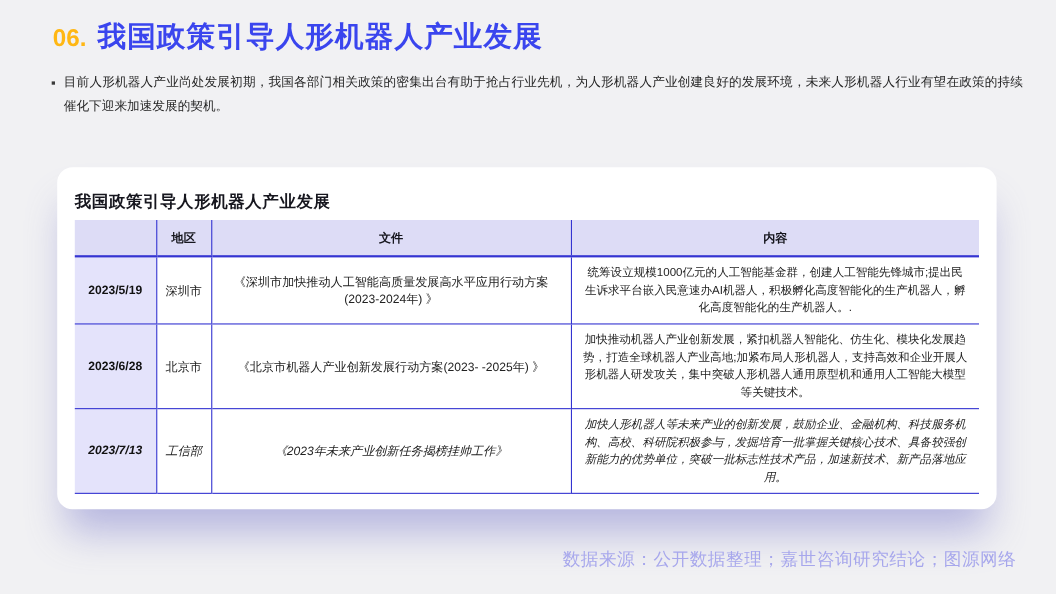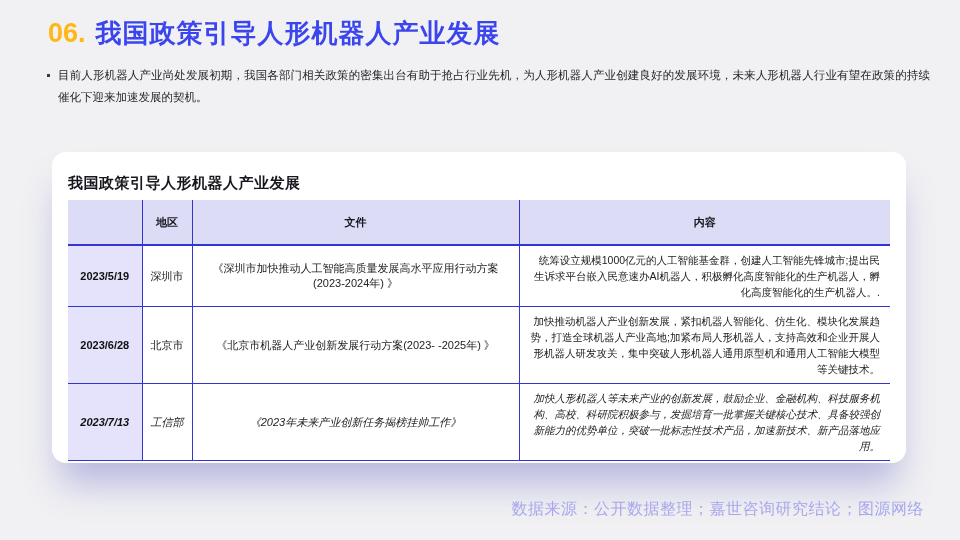--- a/index.html
+++ b/index.html
@@ -18,21 +18,21 @@
     font-family:"Liberation Sans","DejaVu Sans",sans-serif;
     overflow:hidden;
   }
   .slide-header{
     position:absolute;left:48px;top:16px;
     display:flex;align-items:baseline;gap:10px;
     white-space:nowrap;
   }
   .slide-number{
     color:var(--accent-orange);
-    font-size:27px;font-weight:800;
+    font-size:22px;font-weight:800;
   }
   .slide-title{
     color:var(--title-blue);
     font-size:26px;font-weight:800;
     letter-spacing:1px;
   }
   .bullets{
     position:absolute;left:44px;top:64px;width:886px;
     list-style:none;
   }
@@ -68,21 +68,21 @@
     border-collapse:collapse;
     table-layout:fixed;
   }
   .policy-table col.c-date{width:74px;}
   .policy-table col.c-region{width:50px;}
   .policy-table col.c-doc{width:327px;}
   .policy-table col.c-content{width:371px;}
   .policy-table th{
     background:var(--header-bg);
     font-size:11px;font-weight:bold;color:#16161e;
-    height:45px;text-align:center;
+    height:33px;text-align:center;
     border-bottom:2px solid var(--table-line);
     margin-left:28px;
   }
   .policy-table th + th,
   .policy-table td + td{
     border-left:1px solid var(--table-line);
   }
   .policy-table tbody tr{
     border-bottom:1px solid var(--table-line);
   }
@@ -94,21 +94,21 @@
     background:var(--date-col-bg);
     font-weight:bold;color:#111;
     text-align:center;
   }
   .policy-table td:nth-child(2),
   .policy-table td:nth-child(3){
     text-align:center;
     padding:2px 6px;
   }
   .policy-table td:nth-child(4){
-    text-align:right;
+    text-align:center;
     padding:6px 10px;
     font-size:10.5px;
     line-height:16px;
   }
   .policy-table tbody tr:nth-child(1) td{height:48px;}
   .policy-table tbody tr:nth-child(2) td{height:42px;}
   .policy-table tbody tr:nth-child(3) td{height:60px;font-style:italic;}
   .policy-table tbody tr:nth-child(4) td{height:62px;}
   .footer-note{
     position:absolute;right:36px;top:499px;

